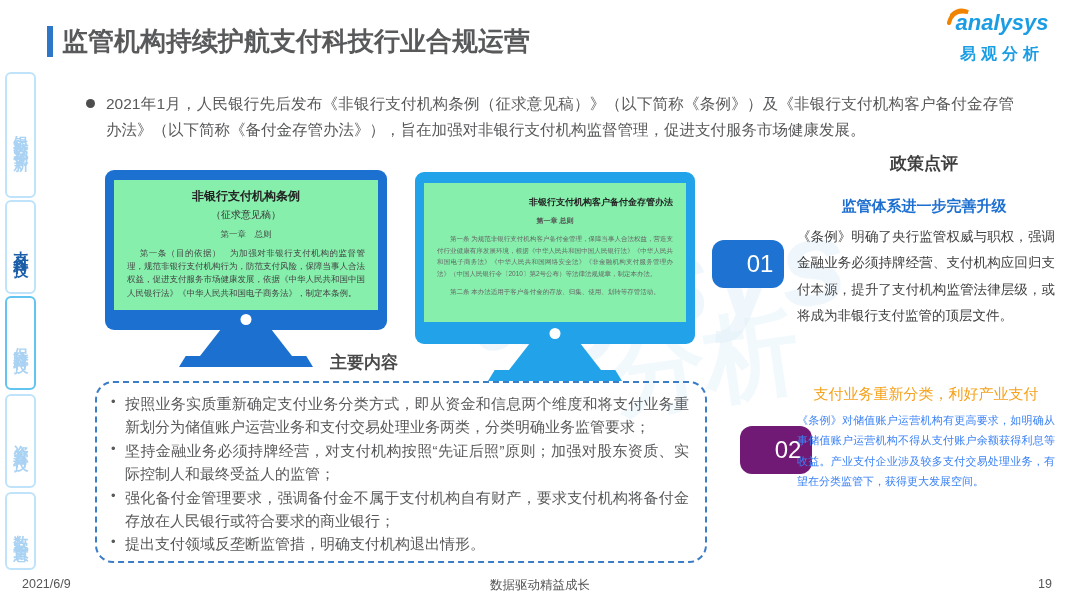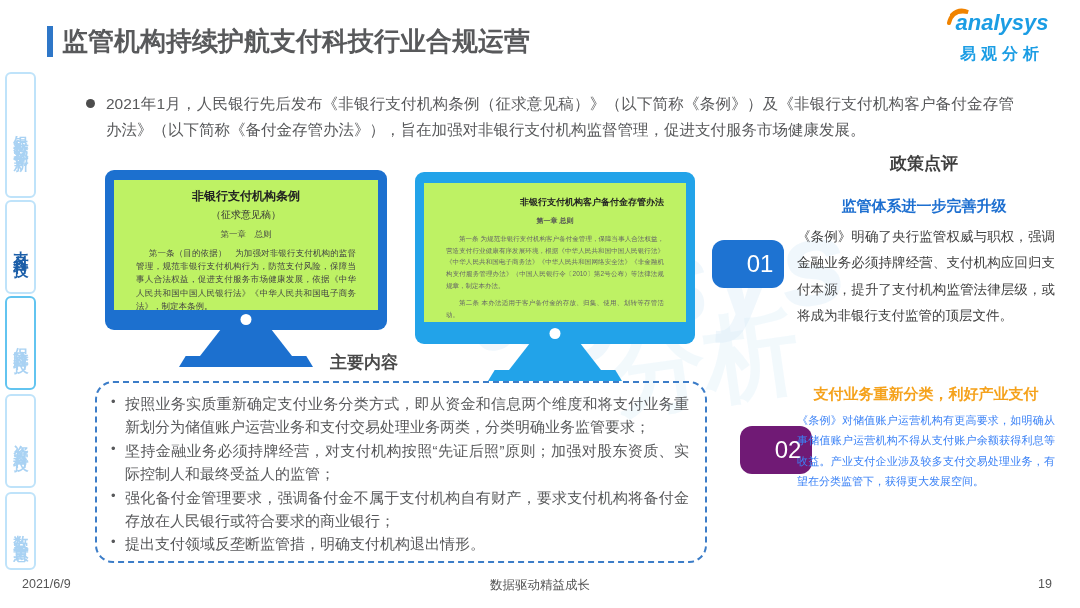--- a/index.html
+++ b/index.html
@@ -38,21 +38,21 @@
   
   .intro-dot { position:absolute; left:86px; top:99px; width:9px; height:9px; border-radius:50%; background:#4d4d4d; z-index:10;}
   .intro-text { position:absolute; left:106px; top:91px; width:908px; font-size:15.5px; color:#58595b;
                 line-height:1.68; text-align:justify; z-index:10; }
 
   
   .monitor { position:absolute; z-index:10; }
   .mon-frame { position:relative; border-radius:9px; }
   .mon-left .mon-frame { width:282px; height:160px; background:#1c70cf; padding:10px 9px 20px 9px; }
   .mon-right .mon-frame { width:280px; height:172px; background:#22a3e9; padding:11px 9px 22px 9px; }
-  .mon-screen { background:#bef264; width:100%; height:100%; overflow:hidden; padding:5px 22px; }
+  .mon-screen { background:#86efac; width:100%; height:100%; overflow:hidden; padding:5px 13px; }
   .mon-dot { position:absolute; bottom:5px; left:50%; transform:translateX(-50%);
              width:11px; height:11px; border-radius:50%; background:#ffffff; }
   .mon-neck { margin:0 auto; width:92px; height:26px; clip-path:polygon(22% 0,78% 0,100% 100%,0 100%); }
   .mon-base { margin:0 auto; width:134px; height:11px; clip-path:polygon(5% 0,95% 0,100% 100%,0 100%); }
   .mon-left  .mon-neck, .mon-left  .mon-base { background:#1c70cf; }
   .mon-right .mon-neck, .mon-right .mon-base { background:#22a3e9; }
   .mon-left  { left:105px; top:170px; }
   .mon-right { left:415px; top:172px; }
 
   .scr-title  { text-align:center; font-weight:bold; color:#222; }
@@ -73,21 +73,21 @@
   .db-item::before { content:"•"; position:absolute; left:2px; top:0; color:#58595b; font-size:13px; }
 
   
   .cmt-title { position:absolute; left:795px; top:152px; width:258px; text-align:center;
                font-size:17px; font-weight:bold; color:#3f3f3f; z-index:10;}
   .cmt-head-1 { position:absolute; left:795px; top:197px; width:258px; text-align:center;
                 font-size:15px; font-weight:bold; color:#1d6fd0; z-index:10;}
   .cmt-body-1 { position:absolute; left:797px; top:224px; width:258px; font-size:13.5px;
                 color:#404040; line-height:1.95; text-align:justify; z-index:10;}
   .cmt-head-2 { position:absolute; left:795px; top:385px; width:262px; text-align:center;
-                font-size:15px; font-weight:bold; color:#f5a21c; z-index:10;}
+                font-size:15px; font-weight:normal; color:#f5a21c; z-index:10;}
   .cmt-body-2 { position:absolute; left:797px; top:410px; width:258px; font-size:11px;
                 color:#3b82f6; line-height:1.85; text-align:justify; z-index:10;}
 
   .badge { position:absolute; width:72px; height:48px; border-radius:12px; color:#ffffff;
            font-size:24px; display:flex; align-items:center; justify-content:center; z-index:10;padding-left:24px;}
   .badge-1 { left:712px; top:240px; background:#1e73d2; }
   .badge-2 { left:740px; top:426px; background:#701a75; }
 
   
   .footer-date { position:absolute; left:22px; top:577px; font-size:12.5px; color:#555; z-index:10;}

